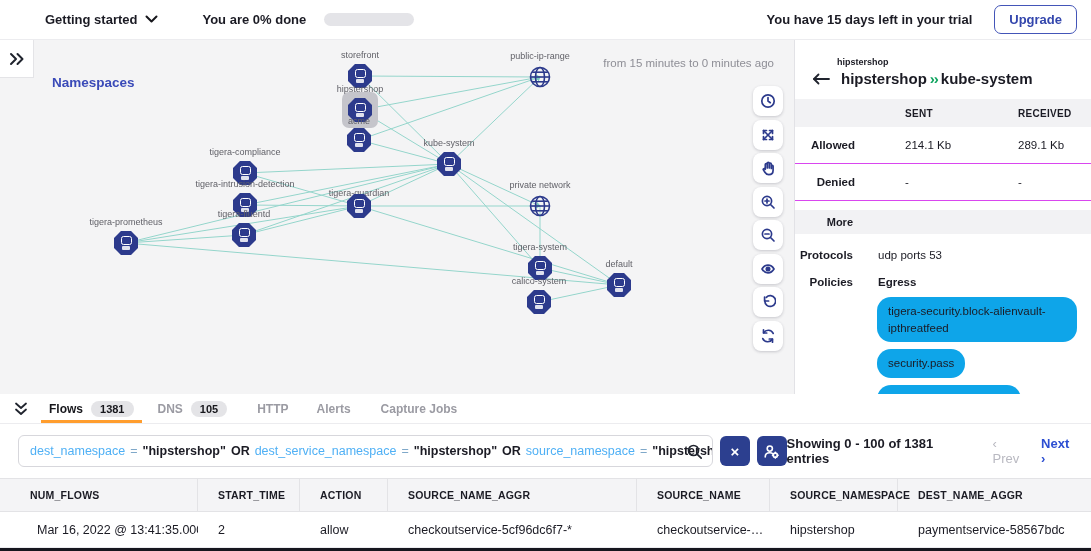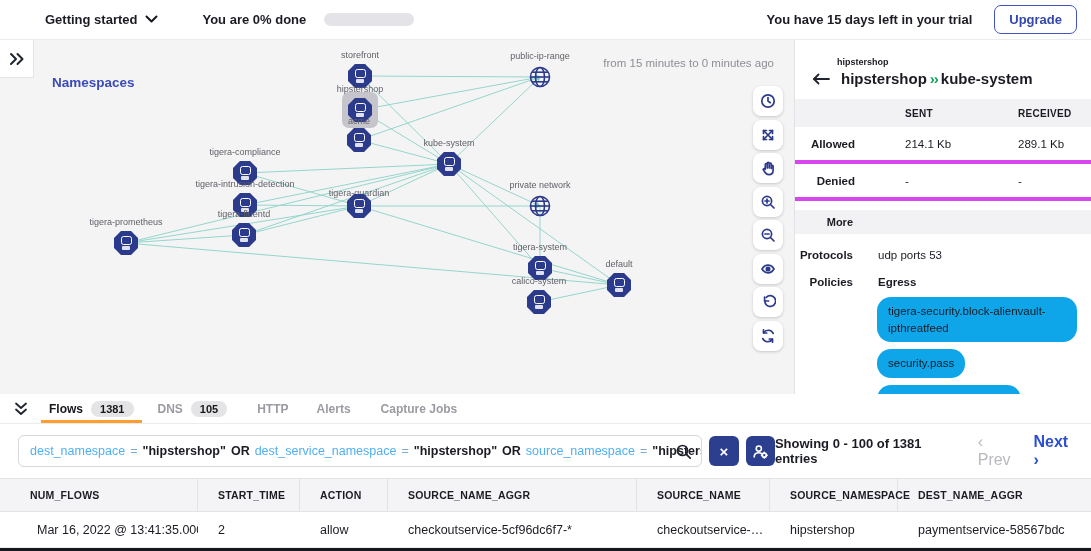--- a/index.html
+++ b/index.html
@@ -45,21 +45,21 @@
 
   
   #panel { width:296px; background:#fff; overflow:hidden; }
   .panel-head { padding:17px 16px 12px 16px; }
   .ctx-label { margin-left:26px; font-size:9px; font-weight:bold; }
   .panel-title-row { display:flex; align-items:center; gap:10px; margin-top:3px; }
   .panel-title { font-size:15px; font-weight:bold; }
   .sep-green { color:#0fa45f; font-weight:bold; padding:0 3px; letter-spacing:-1px; }
   .stats-header,.stats-row { display:grid; grid-template-columns:110px 113px 1fr; align-items:center; }
   .stats-header { background:#f2f2f4; height:28px; font-size:10px; font-weight:bold; letter-spacing:.3px; }
-  .stats-row { height:37px; border-bottom:4px solid #d946ef; font-size:11.5px; }
+  .stats-row { height:37px; border-bottom:1px solid #d946ef; font-size:11.5px; }
   .c1 { text-align:right; padding-right:50px; font-weight:bold; font-size:11.5px; }
   .more-band { background:#f2f2f4; height:24px; margin-top:9px; display:flex; align-items:center; }
   .more-band .c1 { width:110px; padding-right:52px; font-size:11px; }
   .kv-row { display:grid; grid-template-columns:58px 1fr; margin-top:15px; font-size:11.5px; }
   .kv-row .k { text-align:right; font-weight:bold; }
   .kv-row .v { margin-left:25px; }
   .pill { display:inline-block; background:#0ea5e9; border-radius:14px; padding:6px 11px;
     font-size:11.5px; margin:0 0 7px 82px; max-width:200px; line-height:1.45; }
 
   
@@ -77,21 +77,21 @@
     font-size:12.5px; background:#fff; cursor:text; }
   .tok-field { color:#4fb0f5; }
   .tok-op { color:#7fa8c9; }
   .tok-kw { color:#1b1b24; font-weight:bold; }
   .tok-val { color:#1b1b24; font-weight:bold; }
   .search-ic { position:absolute; right:9px; top:7px; }
   .sq-btn { width:30px; height:30px; background:#2c3f8f; border-radius:6px; border:none; margin-left:7px;
     display:flex; align-items:center; justify-content:center; color:#fff; cursor:pointer; }
   .x-glyph { font-size:15px; font-weight:bold; color:#fff; line-height:1; }
   .showing { margin-left:auto; font-size:13px; font-weight:bold; }
-  .pag { font-size:16px; margin-left:14px; cursor:pointer; }
+  .pag { font-size:13px; margin-left:14px; cursor:pointer; }
   .pag.prev { color:#b9b9c1; }
   .pag.next { color:#2d4fd2; font-weight:bold; }
 
   #flows-header { display:grid; grid-template-columns:198px 102px 88px 249px 133px 128px 193px;
     background:#f4f4f6; height:34px; border-top:1px solid #e3e3e6; border-bottom:1px solid #e3e3e6;
     align-items:center; font-size:10.5px; font-weight:bold; letter-spacing:.2px; }
   #flows-header > div { padding-left:20px; border-right:1px solid #e3e3e6; height:100%; display:flex; align-items:center; }
   #flows-header > div:first-child { padding-left:30px; }
   #flows-header > div:last-child { border-right:none; }
   .flow-row { display:grid; grid-template-columns:198px 102px 88px 249px 133px 128px 193px;

